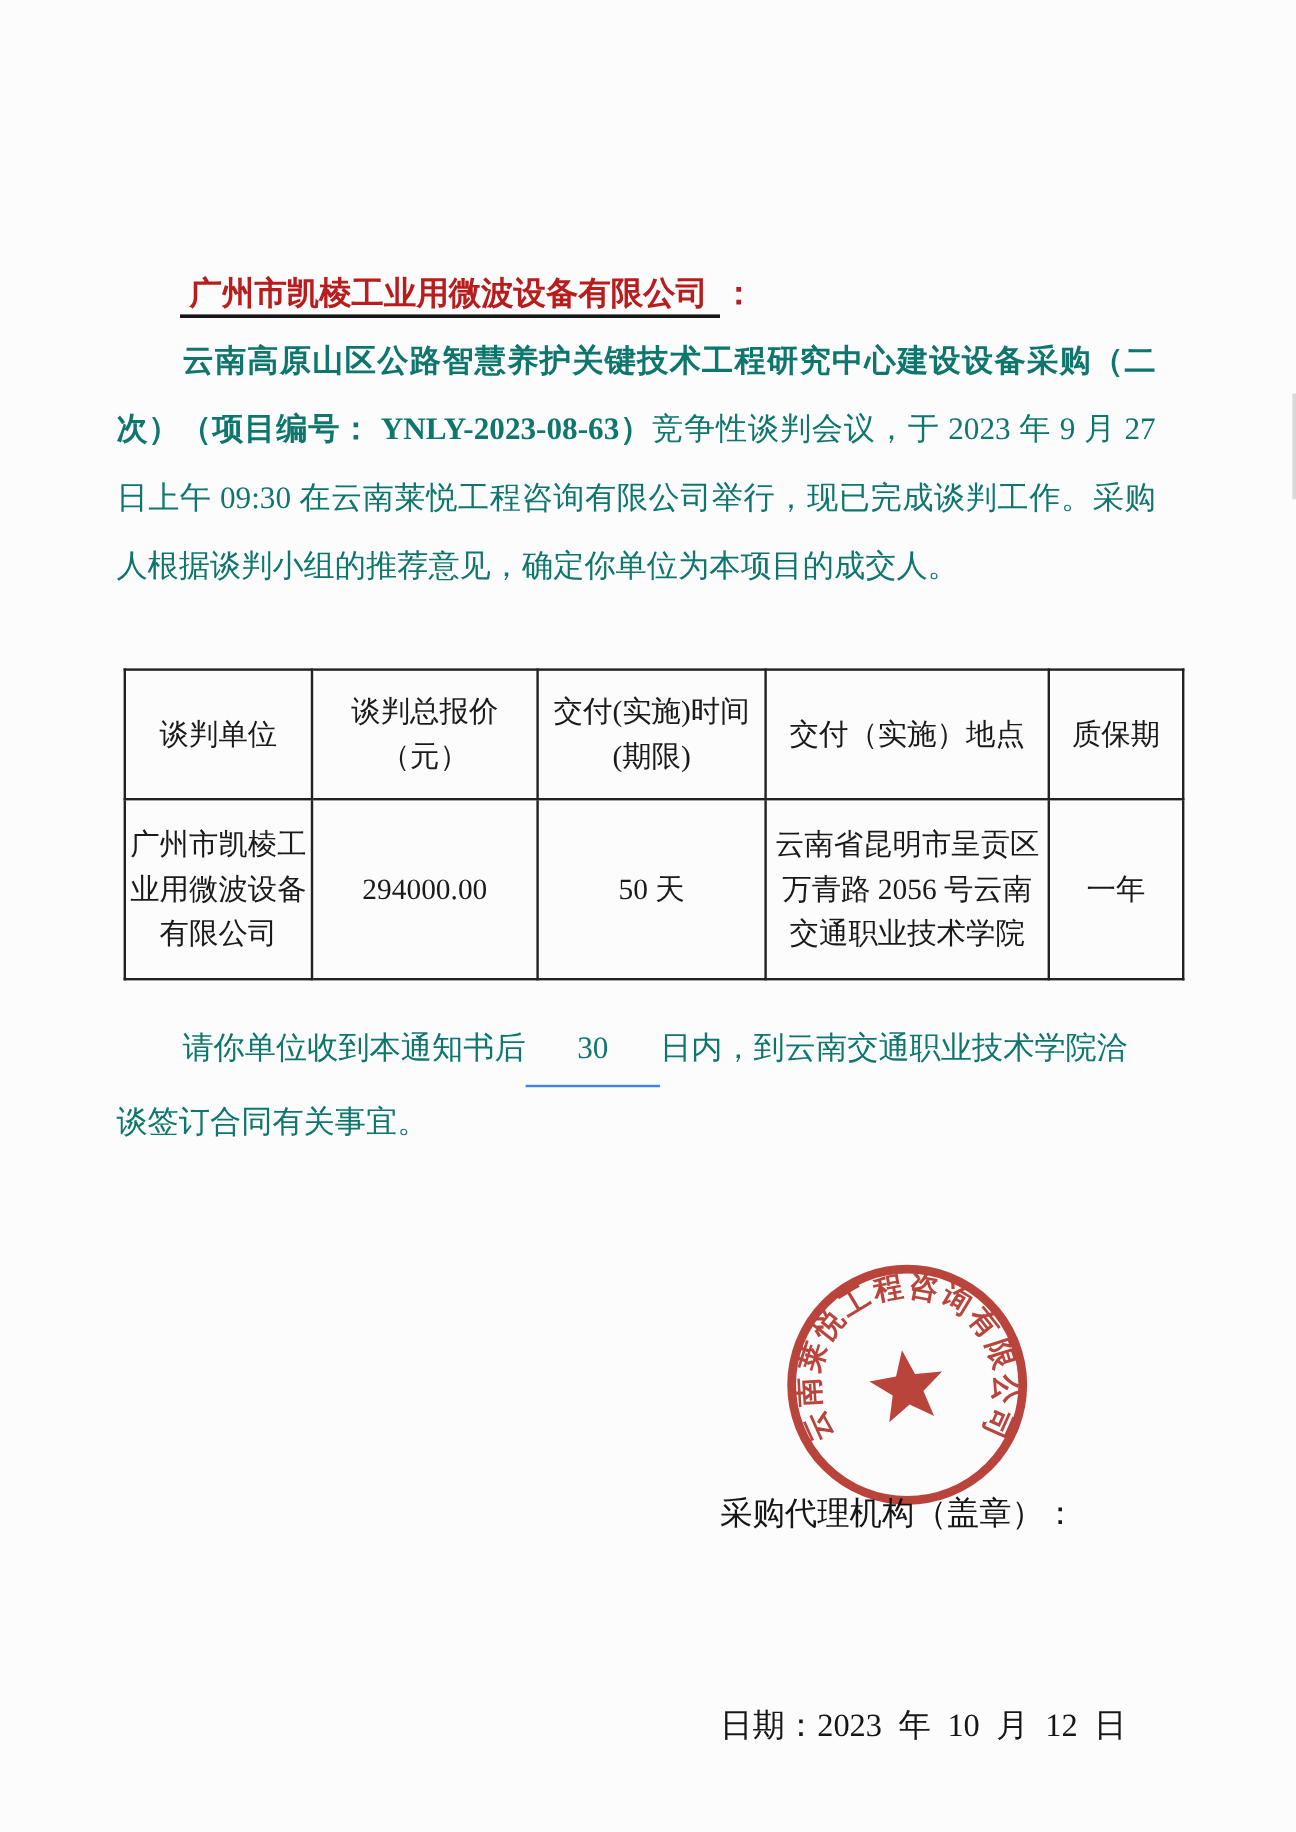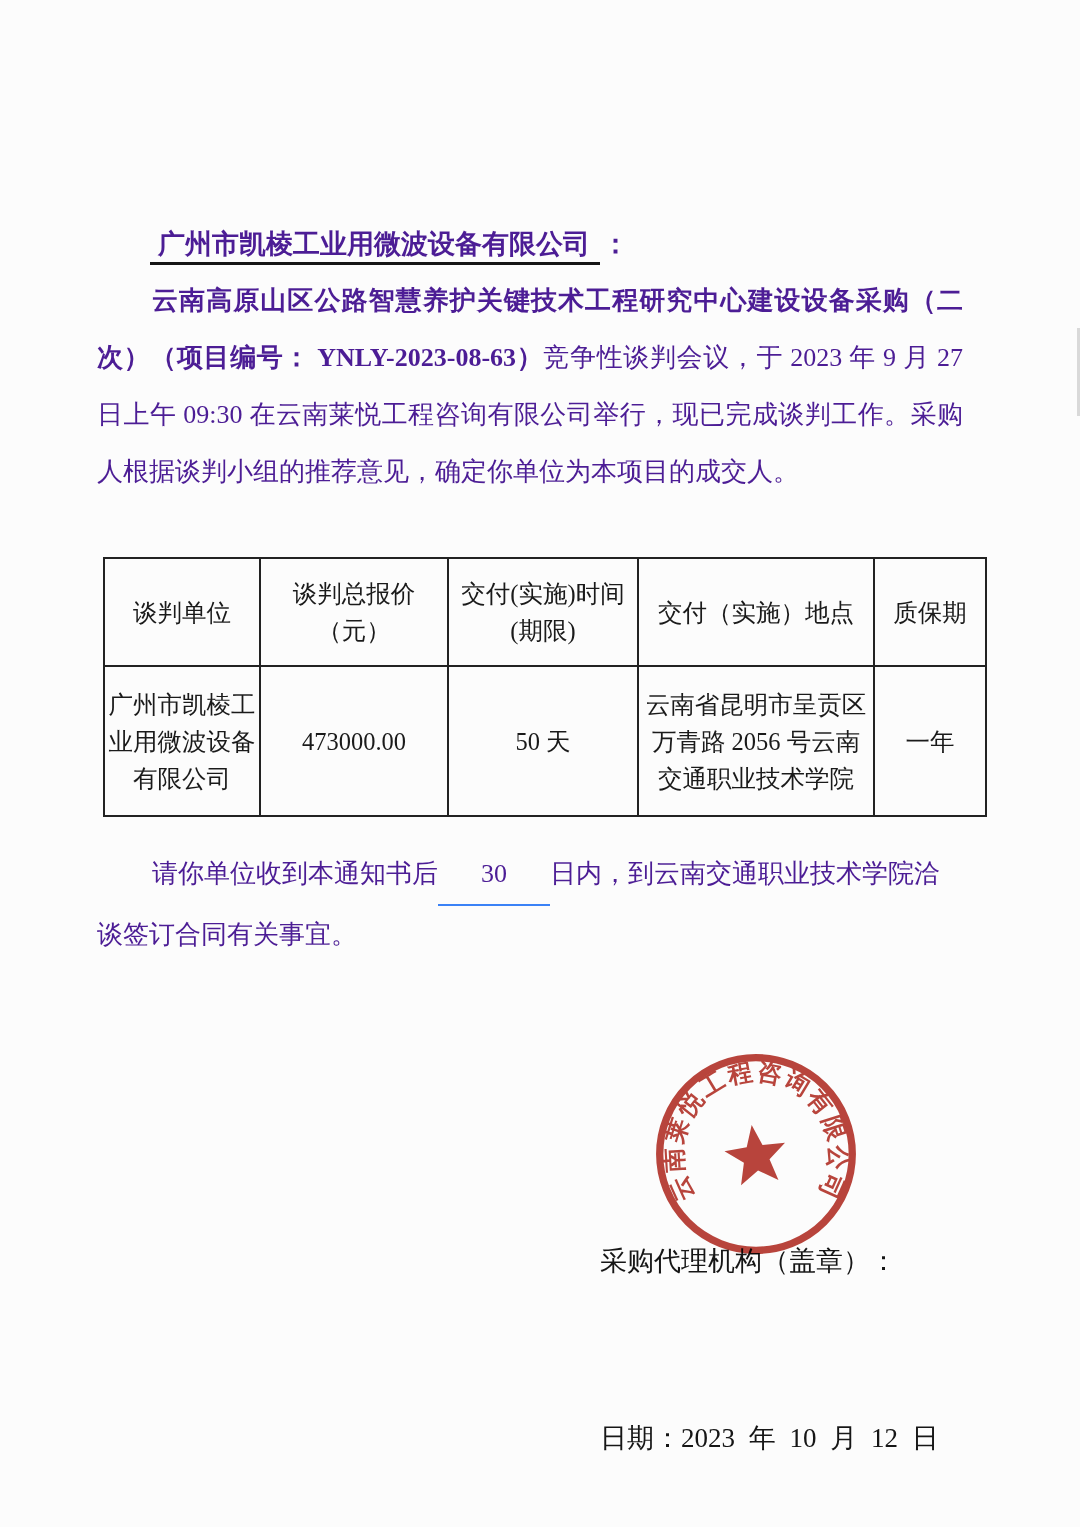--- a/index.html
+++ b/index.html
@@ -23,37 +23,37 @@
     font-weight: 700;
     letter-spacing: 16px;
     text-indent: 16px;
     color: #0b0b0b;
   }
   .addressee {
     position: absolute;
     top: 226px; left: 150px;
     font-size: 27px;
     font-weight: 700;
-    color: #4c1d95;
+    color: #b91c1c;
   }
   .addressee .name {
     border-bottom: 3px solid #161616;
     padding: 0 10px 3px 8px;
   }
   .addressee .colon { padding-left: 2px; }
   .para {
     position: absolute;
     left: 97px;
     width: 866px;
     margin: 0;
     font-size: 26px;
     line-height: 57px;
     text-align: justify;
     text-indent: 55px;
-    color: #4c1d95;
+    color: #0f766e;
   }
   .para1 { top: 272px; }
   .para .bold { font-weight: 700; }
   .para2 { top: 845px; text-align: left; }
   .blank {
     display: inline-block;
     min-width: 112px;
     border-bottom: 2px solid #3b82f6;
     text-align: center;
     text-indent: 0;
@@ -134,21 +134,21 @@
         <th>谈判单位</th>
         <th>谈判总报价（元）</th>
         <th>交付(实施)时间(期限)</th>
         <th>交付（实施）地点</th>
         <th>质保期</th>
       </tr>
     </thead>
     <tbody>
       <tr>
         <td class="unit">广州市凯棱工业用微波设备有限公司</td>
-        <td>473000.00</td>
+        <td>294000.00</td>
         <td>50 天</td>
         <td>云南省昆明市呈贡区万青路 2056 号云南交通职业技术学院</td>
         <td>一年</td>
       </tr>
     </tbody>
   </table>
 
   <p class="para para2">
     <span>请你单位收到本通知书后</span><span class="blank">30</span><span>日内，到云南交通职业技术学院洽谈签订合同有关事宜。</span>
   </p>

